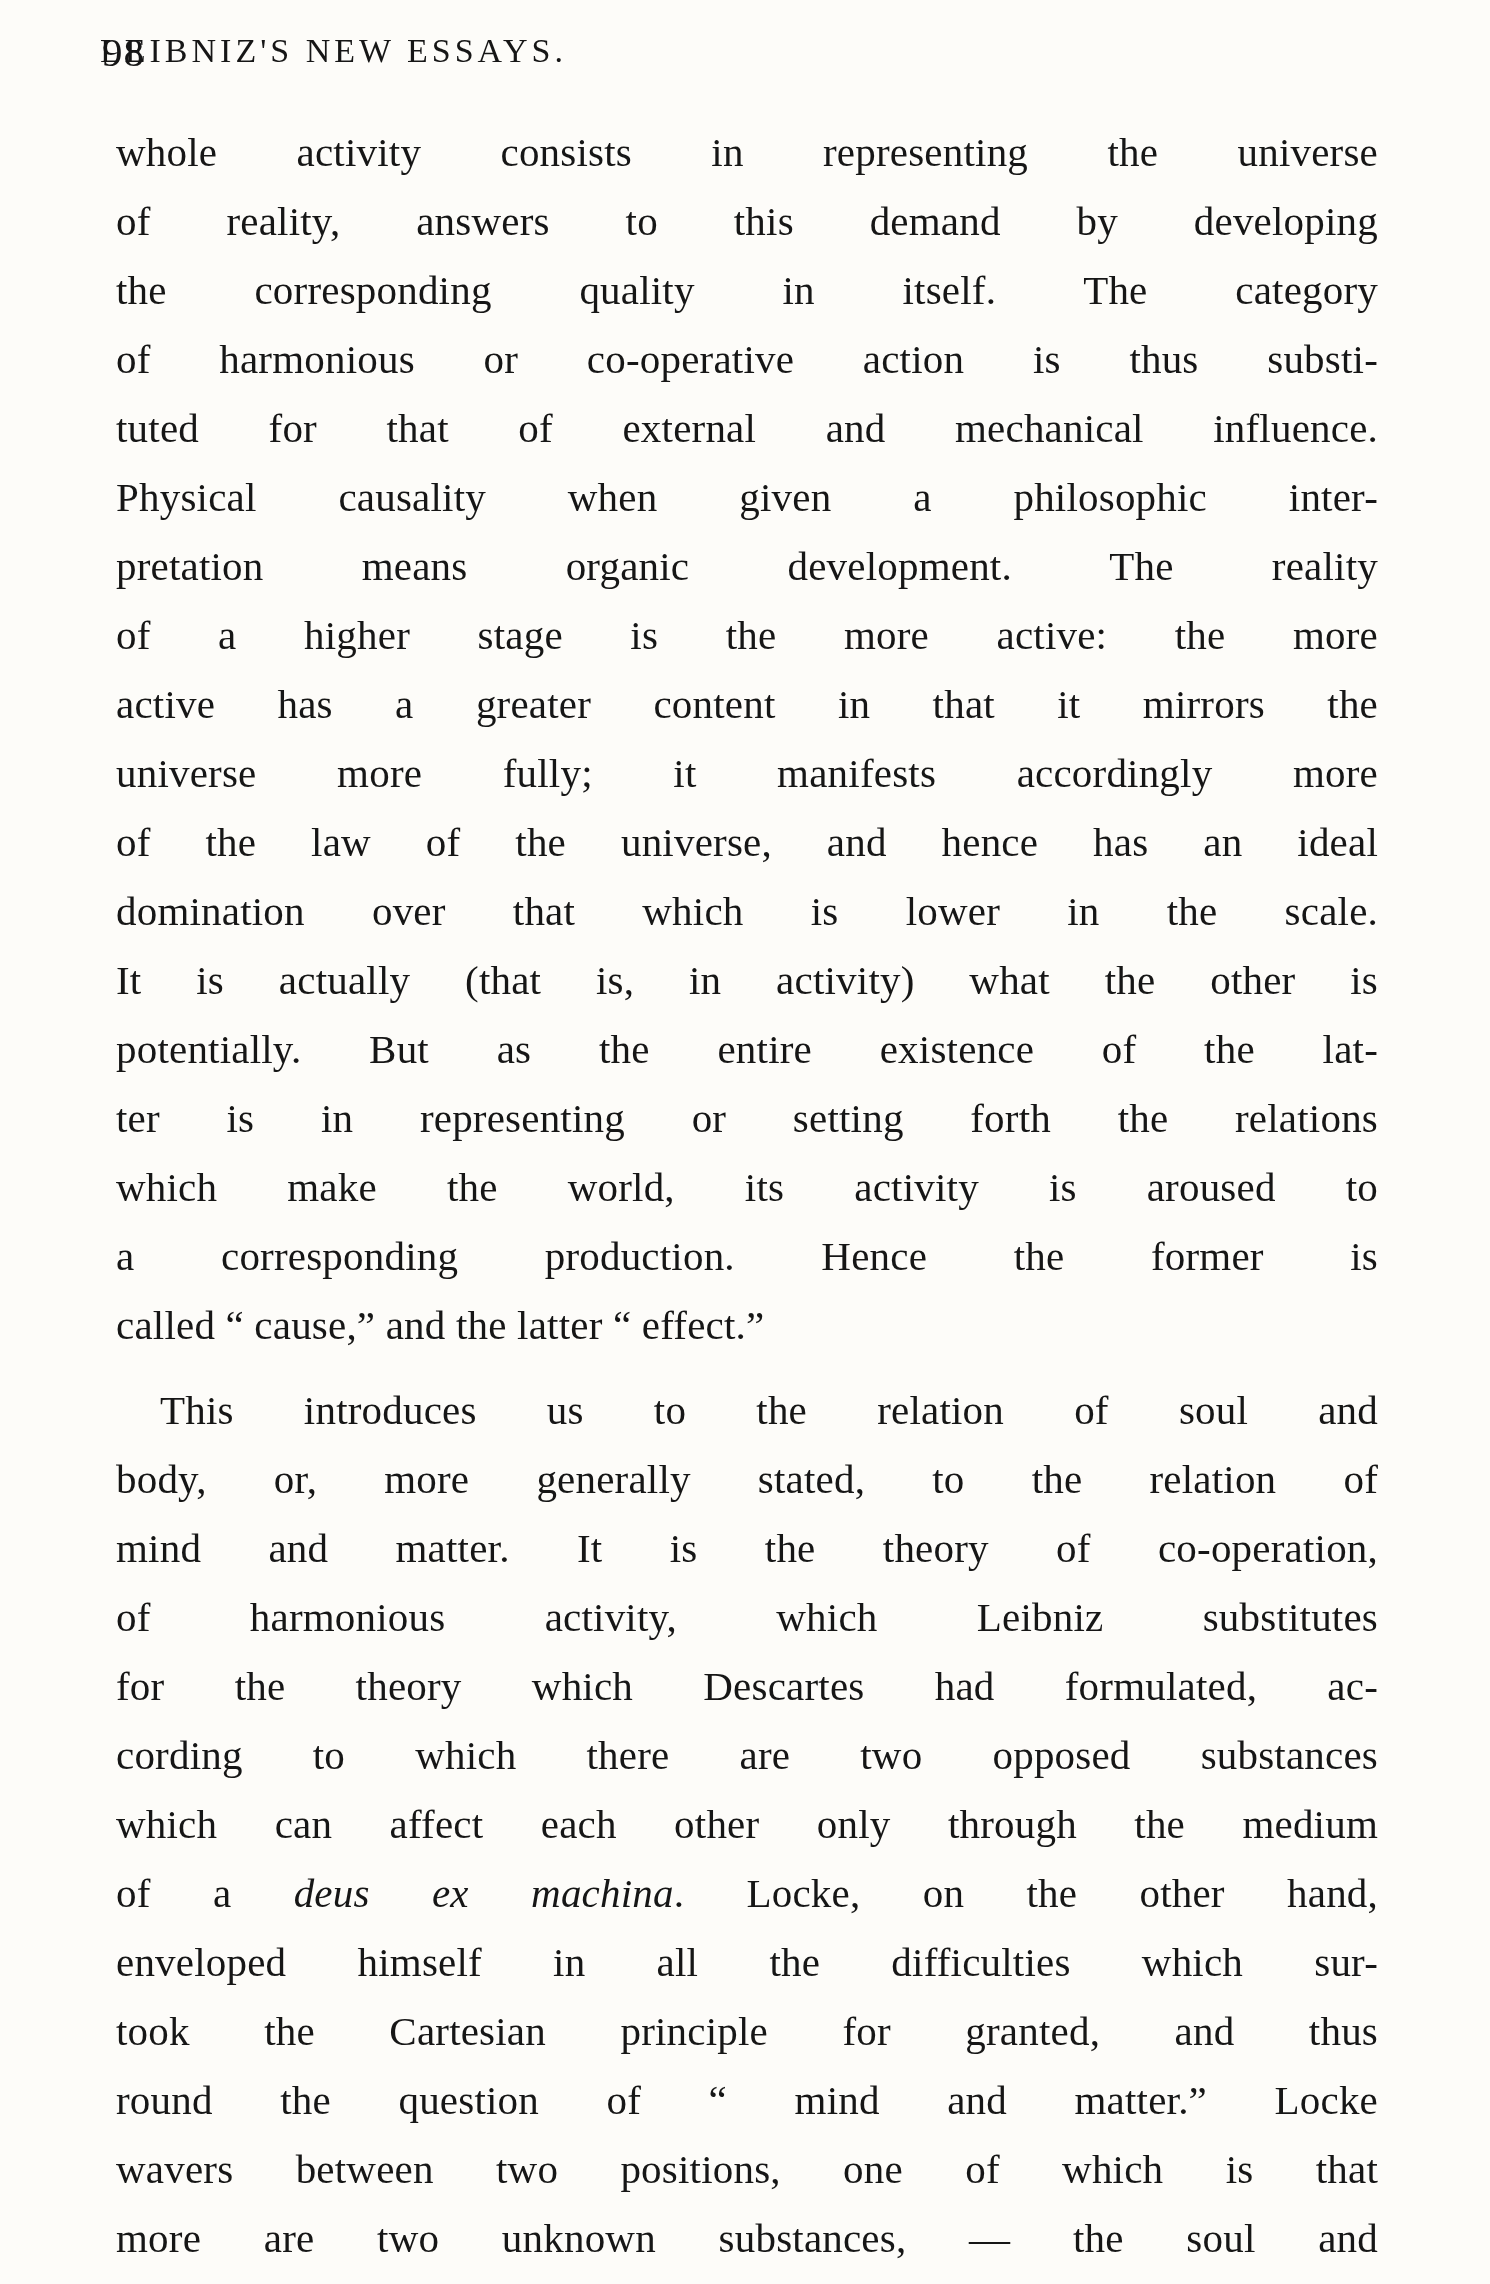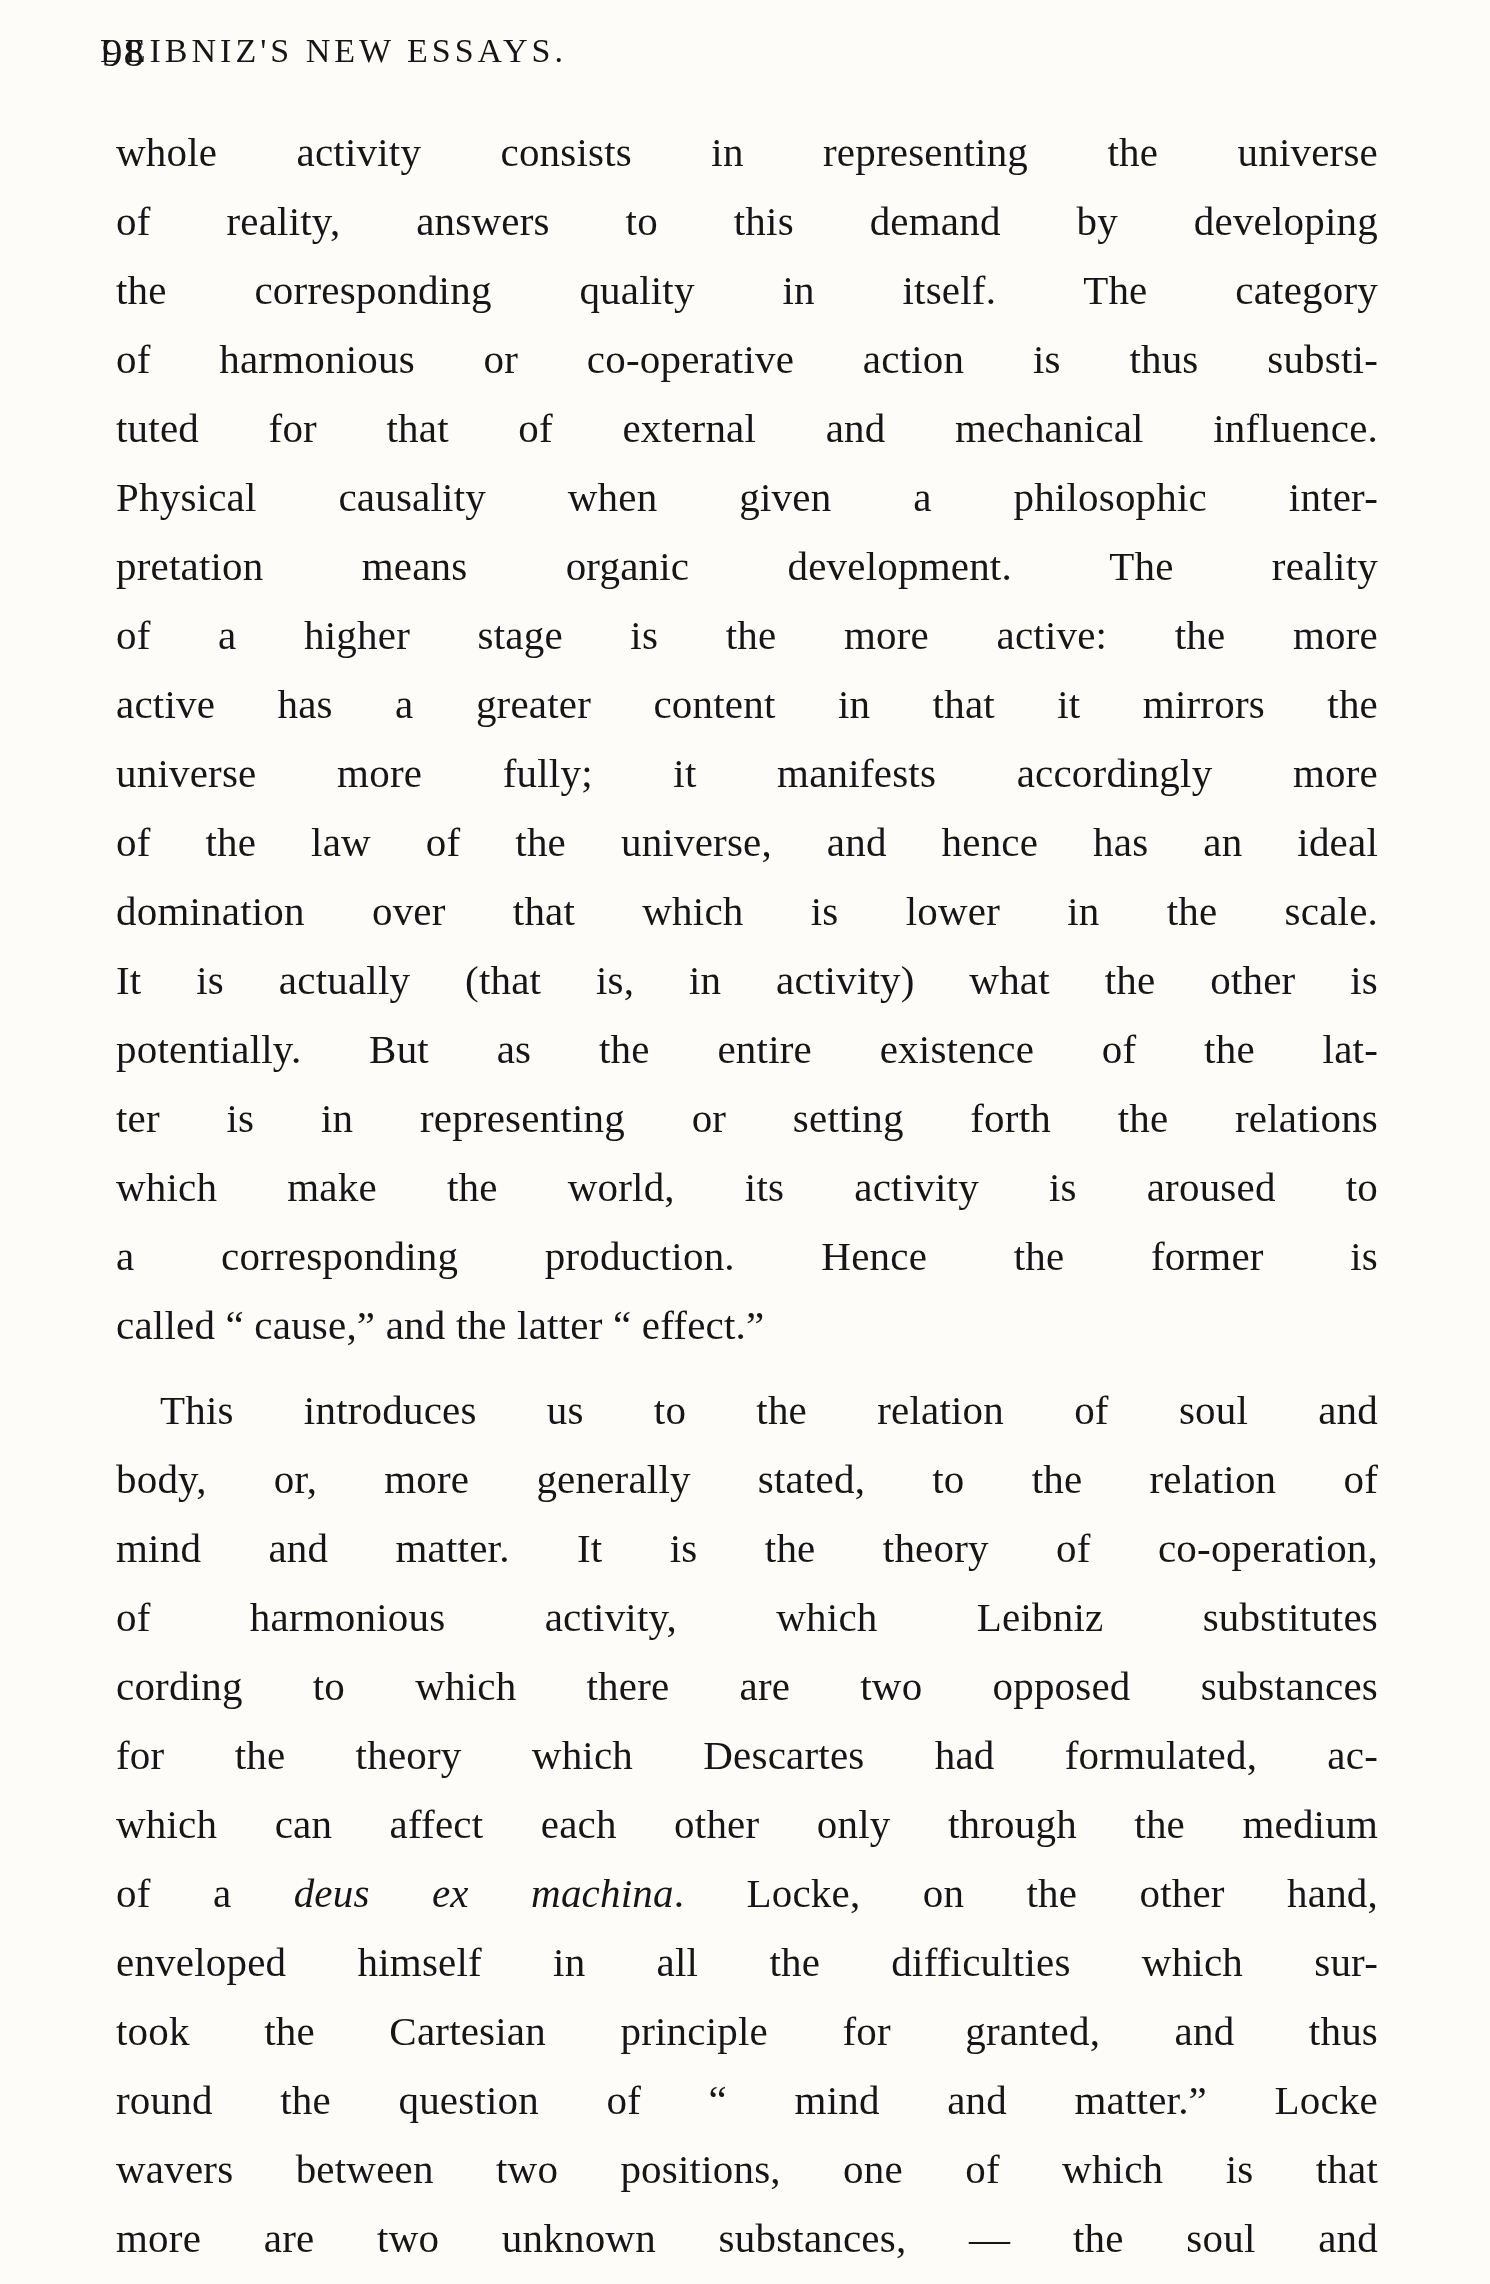--- a/index.html
+++ b/index.html
@@ -90,22 +90,22 @@
       <div class="line">which make the world, its activity is aroused to</div>
       <div class="line">a corresponding production. Hence the former is</div>
       <div class="line end">called “ cause,” and the latter “ effect.”</div>
     </div>
 
     <div class="paragraph">
       <div class="line indent">This introduces us to the relation of soul and</div>
       <div class="line">body, or, more generally stated, to the relation of</div>
       <div class="line">mind and matter. It is the theory of co-operation,</div>
       <div class="line">of harmonious activity, which Leibniz substitutes</div>
+      <div class="line">for the theory which Descartes had formulated, ac-</div>
       <div class="line">cording to which there are two opposed substances</div>
-      <div class="line">for the theory which Descartes had formulated, ac-</div>
       <div class="line">which can affect each other only through the medium</div>
       <div class="line"><span>of a </span><span class="italic">deus ex machina</span><span>. Locke, on the other hand,</span></div>
       <div class="line">enveloped himself in all the difficulties which sur-</div>
       <div class="line">took the Cartesian principle for granted, and thus</div>
       <div class="line">round the question of “ mind and matter.” Locke</div>
       <div class="line">wavers between two positions, one of which is that</div>
       <div class="line">more are two unknown substances, — the soul and</div>
     </div>
 
   </div>

